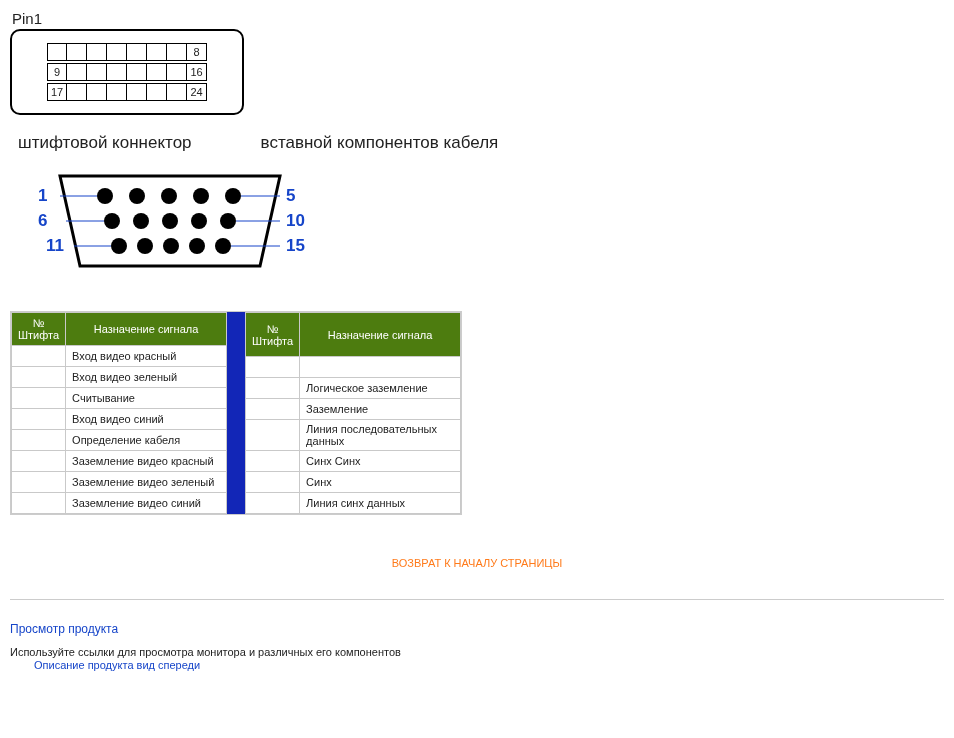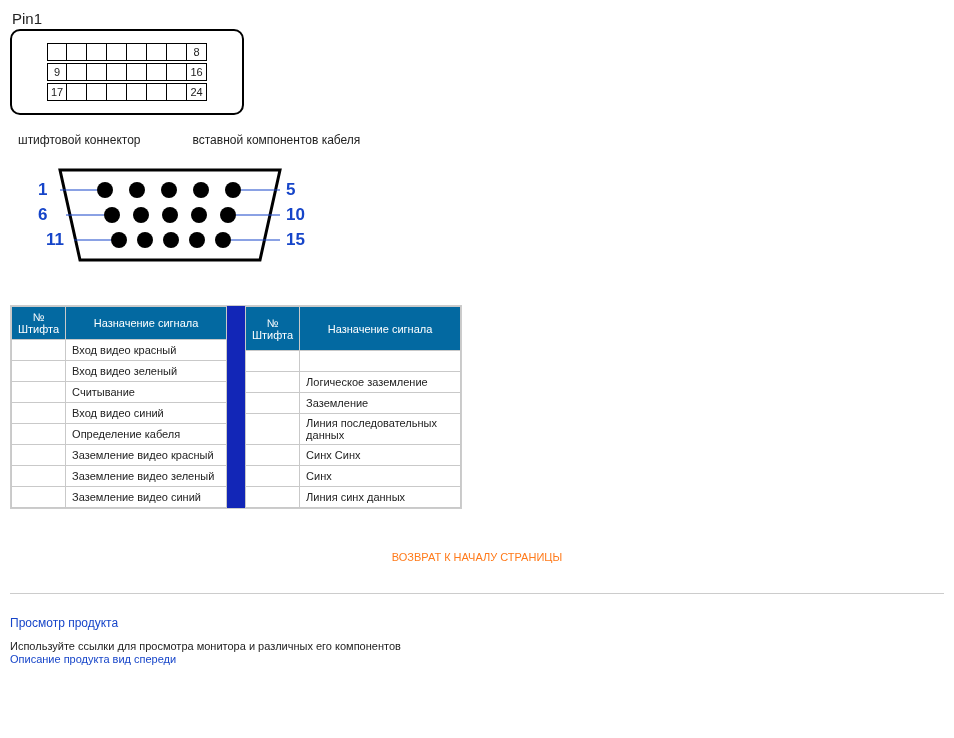--- a/index.html
+++ b/index.html
@@ -10,39 +10,39 @@
   .main{flex:1;padding:10px 10px 30px 10px;}
   
   .dvi-wrap{margin-bottom:18px;}
   .pin1{font-size:15px;margin-bottom:2px;margin-left:2px;}
   .dvi-outer{border:2.5px solid #000;border-radius:10px;width:230px;height:82px;position:relative;display:flex;align-items:center;justify-content:center;}
   .dvi-rows{display:flex;flex-direction:column;gap:2px;}
   .dvi-row{display:flex;gap:0;}
   .cell{width:20px;height:18px;border:1.5px solid #000;display:flex;align-items:center;justify-content:center;font-size:11px;box-sizing:border-box;}
   .cell + .cell{border-left:0;}
   
-  .dsub-labels{display:flex;gap:52px;font-size:12px;margin:8px 0 18px 8px;}
+  .dsub-labels{display:flex;gap:69px;font-size:17px;margin:8px 0 18px 8px;}
   .vga{position:relative;width:280px;height:100px;margin-left:20px;}
   .vga svg{position:absolute;left:0;top:0;}
   .vga-num{position:absolute;color:#1645c9;font-weight:bold;font-size:17px;}
   
   .tables{display:flex;margin-top:40px;border:1px solid #ccc;width:450px;}
   table{border-collapse:collapse;font-size:11px;}
-  th{background:#0369a1;color:#fff;font-weight:normal;padding:4px 6px;border:1px solid #c9c9c9;}
+  th{background:#4d7c0f;color:#fff;font-weight:normal;padding:4px 6px;border:1px solid #c9c9c9;}
   td{border:1px solid #c9c9c9;padding:3px 6px;height:14px;min-width:18px;}
   .tbl-left{width:48%;}
   .tbl-sep{width:4%;background:#1226b7;}
   .tbl-right{width:48%;}
   .col-num{width:40px;text-align:center;}
   
   .back-top{display:block;text-align:center;color:#ff7a1a;font-size:11px;margin:42px 0 0 0;text-decoration:none;}
   .hr{border:0;border-top:1px solid #ccc;margin:30px 0 22px 0;}
   .section-h{color:#1645c9;font-weight:normal;font-size:12px;margin-bottom:10px;}
   .body-text{font-size:11px;margin-bottom:0;}
-  .link{color:#1645c9;font-size:11px;text-decoration:none;}
+  .link{color:#1645c9;font-size:11px;text-decoration:none;margin-left:24px;}
 </style>
 </head>
 <body>
 
 <div class="page">
   <div class="side-l"></div>
   <div class="gutter-l"></div>
 
   <div class="main">
 

